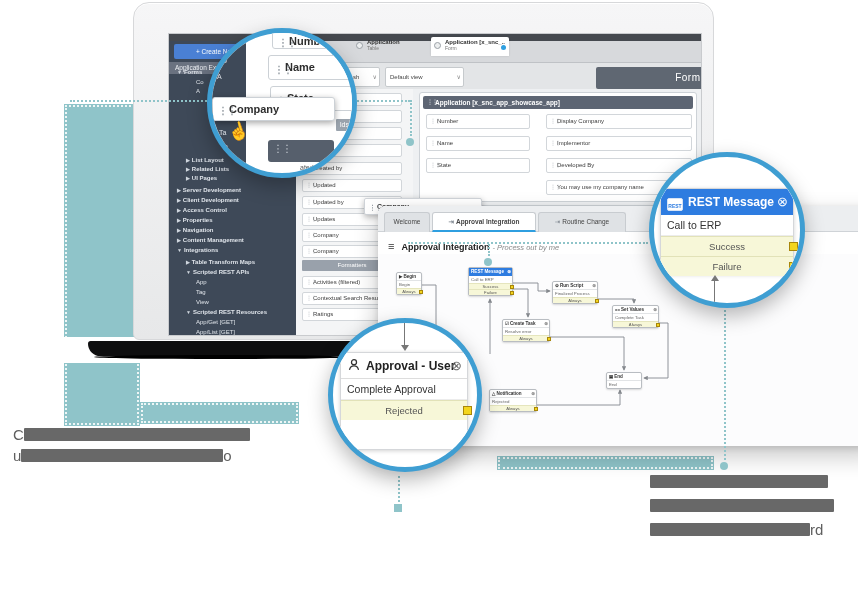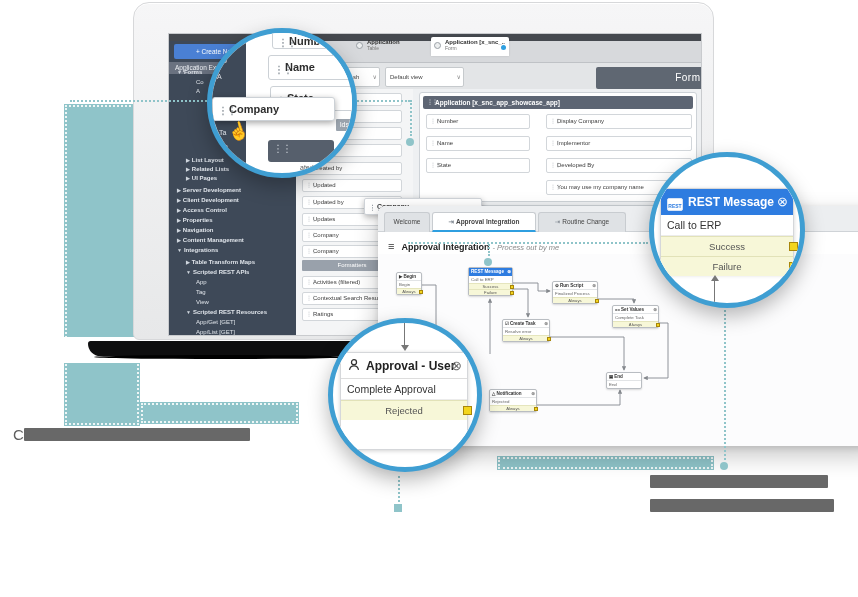--- a/index.html
+++ b/index.html
@@ -372,19 +372,21 @@
       <div class="lc-sub">Call to ERP</div>
       <div class="lc-out"><span>Success</span><i class="lc-pin"></i></div>
       <div class="lc-out"><span>Failure</span><i class="lc-pin"></i></div>
     </div>
     <div class="lens-arrow-line" style="left:60px; top:124px; height:24px;"></div>
     <div class="arrow-head-up" style="left:57px; top:118px;"></div>
   </div>
 
   <div class="caption" style="left:13px; top:424px; line-height:21px;">
     <div class="cap-line"><span>C</span><span class="redact" style="width:226px;"></span><span></span></div>
+    <div class="cap-line"><span>u</span><span class="redact" style="width:202px;"></span><span>o</span></div>
   </div>
   <div class="caption" style="left:650px; top:470px; line-height:24px;">
     <div class="cap-line"><span></span><span class="redact" style="width:178px;"></span><span></span></div>
     <div class="cap-line"><span></span><span class="redact" style="width:184px;"></span><span></span></div>
+    <div class="cap-line"><span></span><span class="redact" style="width:160px;"></span><span>rd</span></div>
   </div>
 
 </div>
 
 </body></html>

